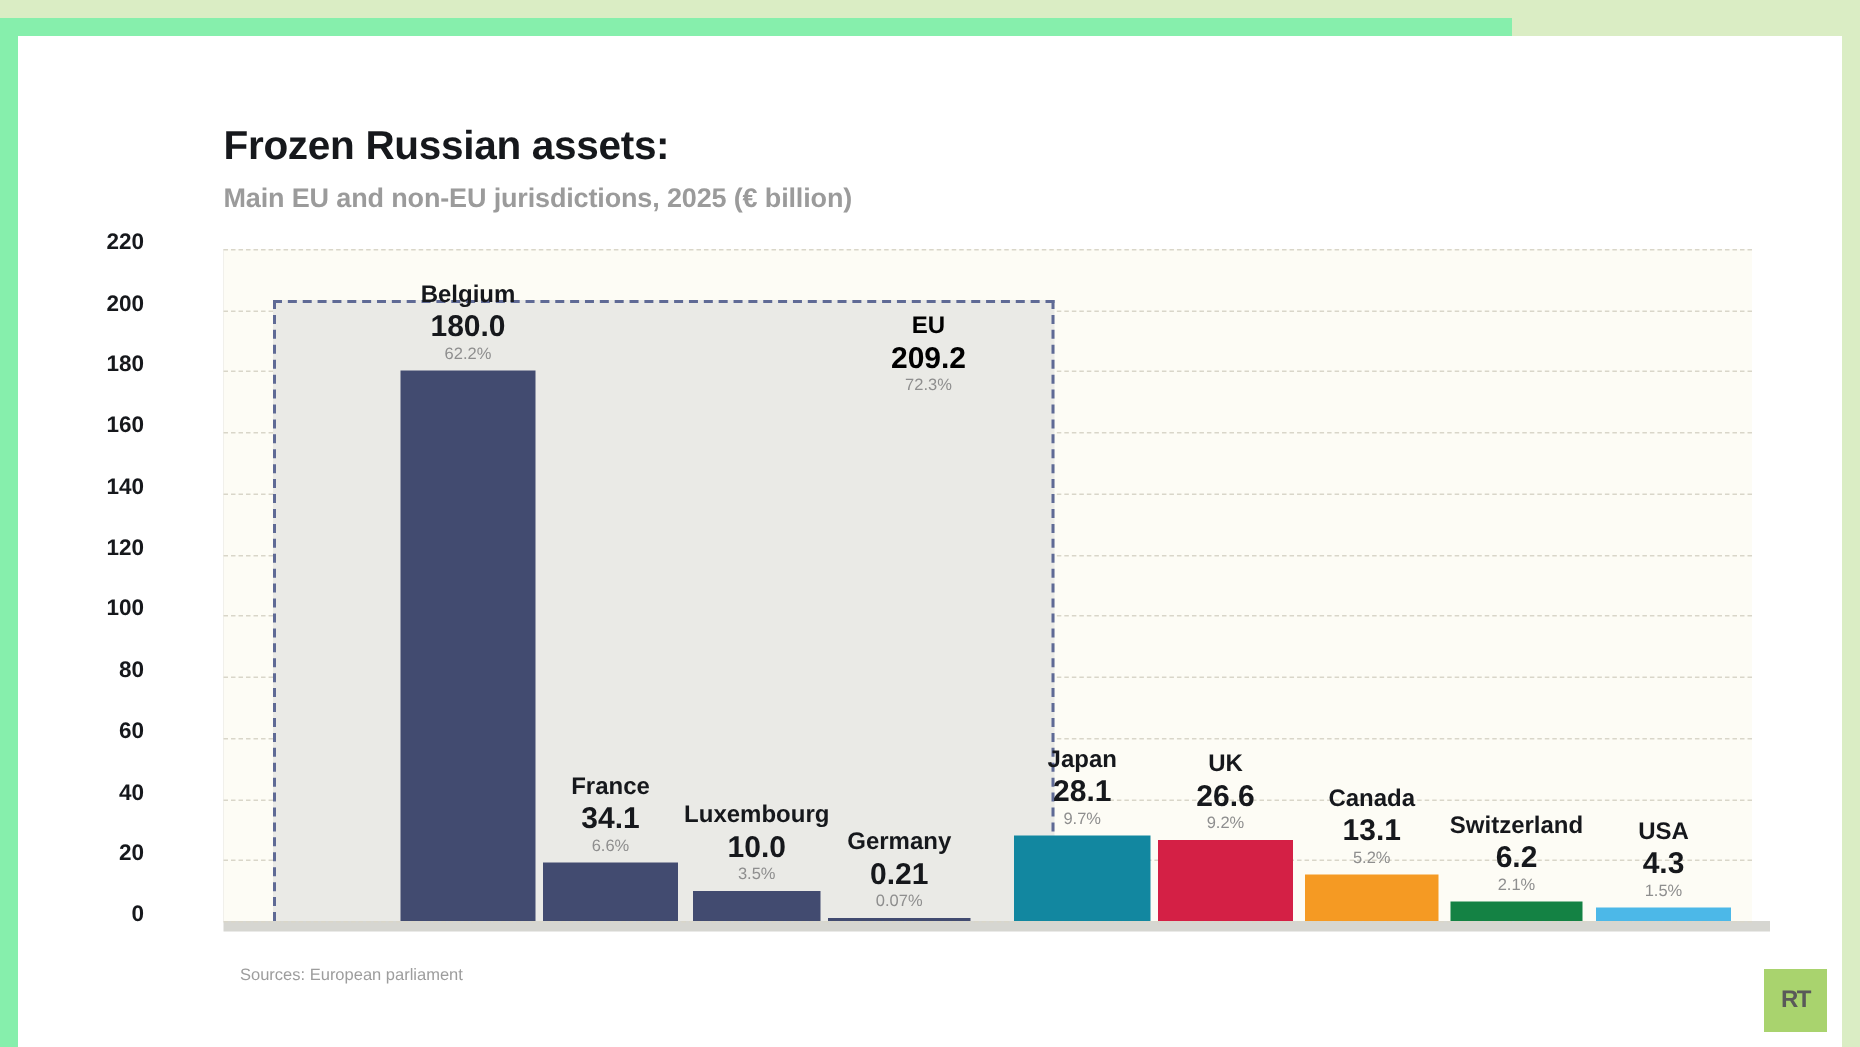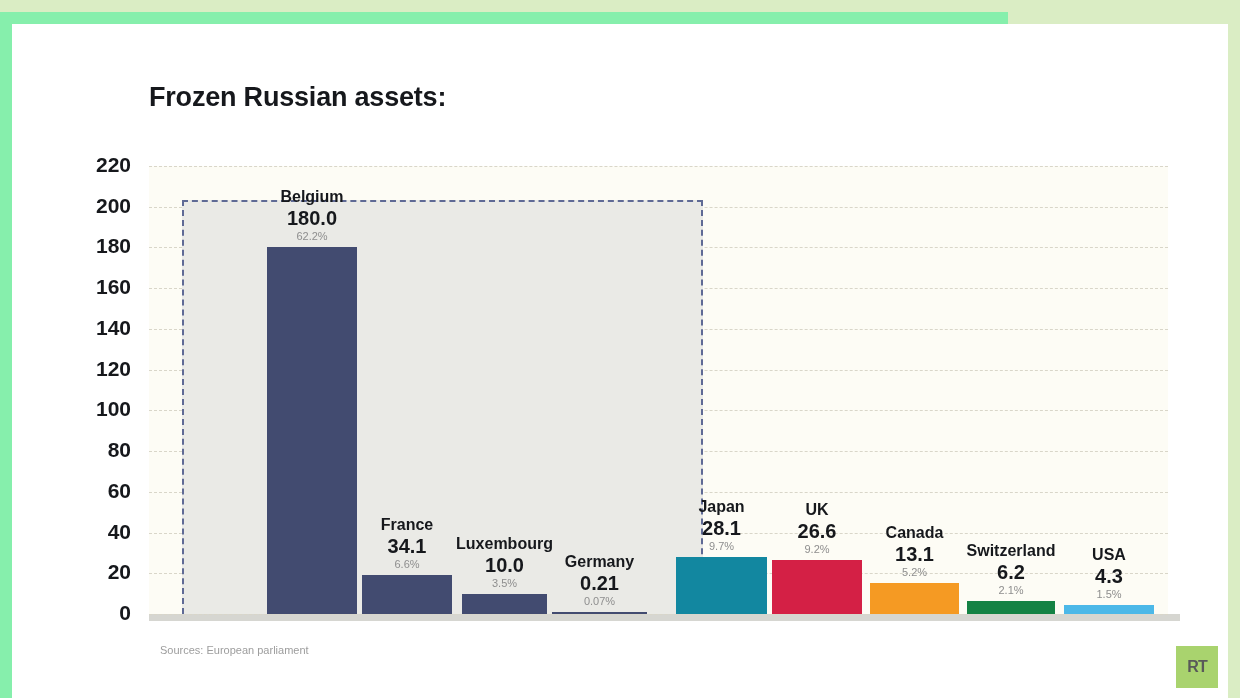--- a/index.html
+++ b/index.html
@@ -53,23 +53,23 @@
   }
 
   
   .grid {
     position: absolute; left: 0; width: 100%;
     border-top: 1px dashed #d9d6c9; height: 0;
   }
 
   
   .ytick {
-    position: absolute; right: 1097px;
+    position: absolute; right: 1132px;
     width: 60px; text-align: right;
-    font-size: 21px; font-weight: bold; color: #16181c;
+    font-size: 15px; font-weight: bold; color: #16181c;
   }
 
   
   #eubox {
     position: absolute;
     left: 33px; top: 34px;
     width: 521px; height: 414px;
     background: #eaeae6;
     border: 2px dashed #5f6a95;
     border-bottom: none;
@@ -118,40 +118,46 @@
     letter-spacing: -1px;
   }
 </style>
 </head>
 <body>
 
 <div id="page">
   <div id="card">
 
     <div class="title">Frozen Russian assets:</div>
+    <div class="subtitle">Main EU and non-EU jurisdictions, 2025 (€ billion)</div>
 
     <div id="yspine"></div>
     <div id="xspine"></div>
 
     <div id="plot">
       <div id="gridlines">
           <div class="grid" style="top: 448px;"></div>
           <div class="grid" style="top: 407.273px;"></div>
           <div class="grid" style="top: 366.545px;"></div>
           <div class="grid" style="top: 325.818px;"></div>
           <div class="grid" style="top: 285.091px;"></div>
           <div class="grid" style="top: 244.364px;"></div>
           <div class="grid" style="top: 203.636px;"></div>
           <div class="grid" style="top: 162.909px;"></div>
           <div class="grid" style="top: 122.182px;"></div>
           <div class="grid" style="top: 81.4545px;"></div>
           <div class="grid" style="top: 40.7273px;"></div>
           <div class="grid" style="top: 0px;"></div>
         </div>
       <div id="eubox"></div>
+      <div id="eulabel" style="left: 390px; width: 160px; top: 42px;">
+        <div class="bl-name">EU</div>
+        <div class="bl-val">209.2</div>
+        <div class="bl-pct">72.3%</div>
+      </div>
       <div id="bars">
           <div class="bar" style="left: 118px; width: 90px; height: 366.545px; background: rgb(66, 75, 112);"></div>
           <div class="barlabel" style="left: 93px; width: 140px; bottom: 370.545px;">
             <div class="bl-name">Belgium</div>
             <div class="bl-val">180.0</div>
             <div class="bl-pct">62.2%</div>
           </div>
           <div class="bar" style="left: 213px; width: 90px; height: 38.6909px; background: rgb(66, 75, 112);"></div>
           <div class="barlabel" style="left: 188px; width: 140px; bottom: 42.6909px;">
             <div class="bl-name">France</div>

